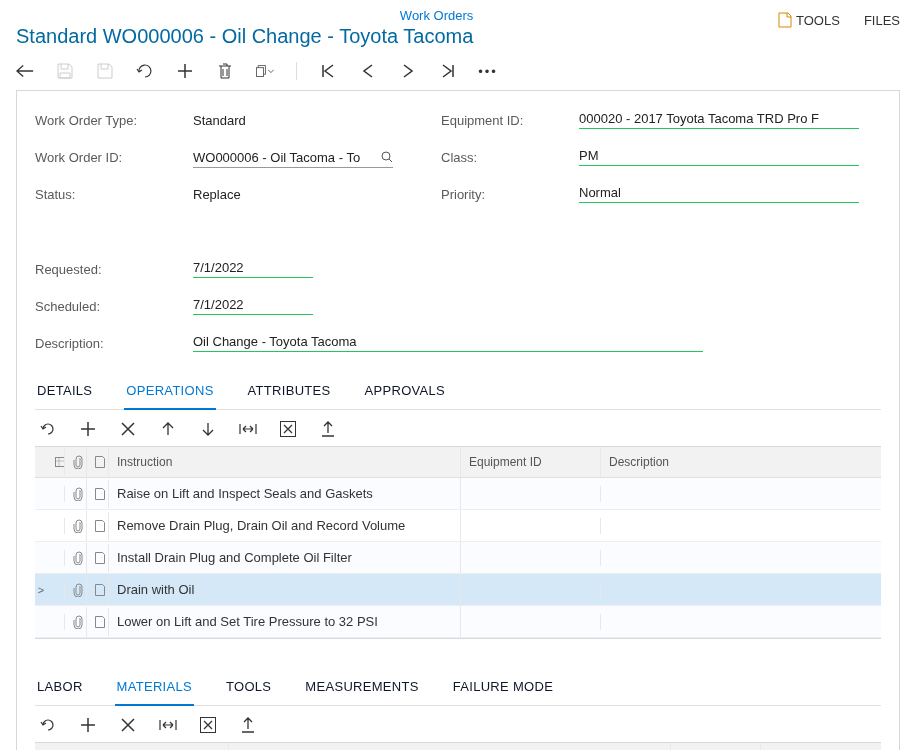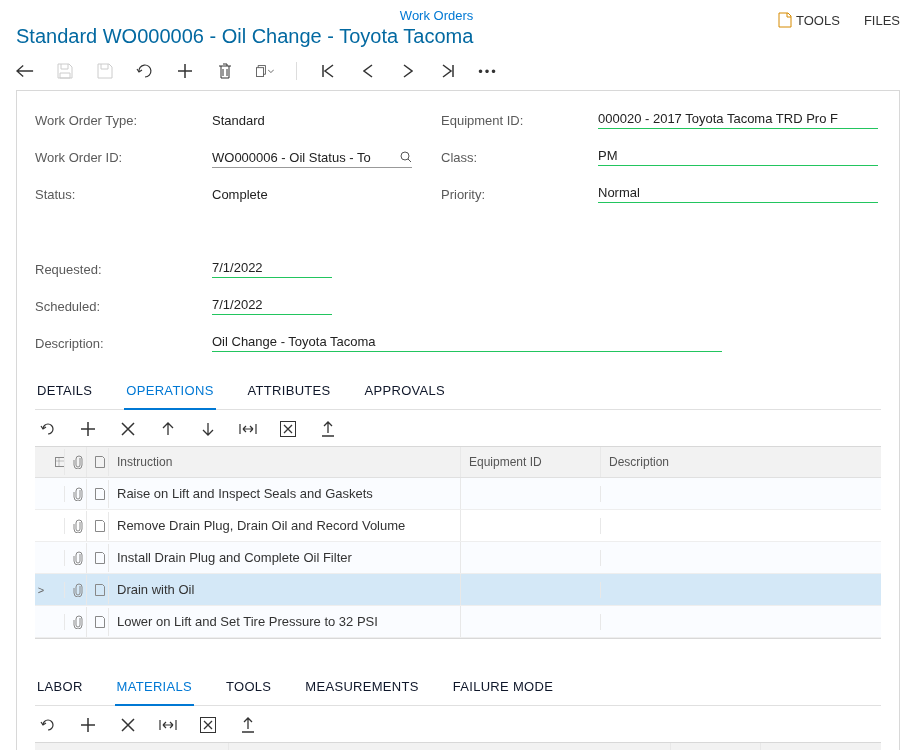--- a/index.html
+++ b/index.html
@@ -14,21 +14,21 @@
 .top-right .btn { display: flex; align-items: center; gap: 4px; color: #333; cursor: pointer; font-size: 13px; }
 
 .toolbar { display: flex; align-items: center; gap: 22px; padding: 14px 0 10px 0; }
 .tb-icon { width: 18px; height: 18px; display: flex; align-items: center; justify-content: center; cursor: pointer; color: #333; }
 .tb-icon.disabled { color: #bbb; cursor: default; }
 .tb-sep { width: 1px; height: 18px; background: #ddd; }
 
 .form-panel { border: 1px solid #d8d8d8; padding: 18px 18px 0 18px; margin-bottom: 4px; background: #fff; }
 .form-grid { display: grid; grid-template-columns: 140px 230px 120px 300px; column-gap: 18px; row-gap: 14px; align-items: center; }
 .form-grid .label { color: #5a5a5a; }
-.form-grid .value { color: #222; margin-left: 19px; }
+.form-grid .value { color: #222; }
 .form-grid .section-gap { grid-column: 1 / -1; height: 24px; }
 .input-lookup { display: flex; align-items: center; border-bottom: 1px solid #999; padding: 2px 0; width: 200px; justify-content: space-between; }
 .input-lookup span { white-space: nowrap; overflow: hidden; text-overflow: clip; max-width: 172px; display: inline-block; }
 .val-underline { border-bottom: 1px solid #22c55e; padding: 2px 0; display: inline-block; width: 280px; white-space: nowrap; overflow: hidden; }
 .val-underline.wide { width: 510px; }
 
 .tabs { display: flex; gap: 30px; border-bottom: 1px solid #e0e0e0; margin-top: 18px; }
 .tab { padding: 10px 2px; color: #0f172a; cursor: pointer; font-size: 13px; letter-spacing: 0.3px; }
 .tab.active { color: #0078d4; border-bottom: 2px solid #0078d4; margin-bottom: -1px; }
 
@@ -154,34 +154,34 @@
   <div class="form-panel">
     <div class="form-grid">
       <div class="label">Work Order Type:</div>
       <div class="value">Standard</div>
       <div class="label">Equipment ID:</div>
       <div class="value"><span class="val-underline">000020 - 2017 Toyota Tacoma TRD Pro F</span></div>
 
       <div class="label">Work Order ID:</div>
       <div class="value">
         <div class="input-lookup">
-          <span>WO000006 - Oil Status - To</span>
+          <span>WO000006 - Oil Tacoma - To</span>
           <span>
               <svg width="12" height="12" viewBox="0 0 12 12">
                 <circle cx="5" cy="5" r="4" fill="none" stroke="#555"></circle>
                 <path d="M8 8 L11 11" stroke="#555"></path>
               </svg>
             </span>
         </div>
       </div>
       <div class="label">Class:</div>
       <div class="value"><span class="val-underline">PM</span></div>
 
       <div class="label">Status:</div>
-      <div class="value">Complete</div>
+      <div class="value">Replace</div>
       <div class="label">Priority:</div>
       <div class="value"><span class="val-underline">Normal</span></div>
 
       <div class="section-gap"></div>
 
       <div class="label">Requested:</div>
       <div class="value" style="grid-column: 2 / 5;"><span class="val-underline" style="width:120px;">7/1/2022</span></div>
 
       <div class="label">Scheduled:</div>
       <div class="value" style="grid-column: 2 / 5;"><span class="val-underline" style="width:120px;">7/1/2022</span></div>

